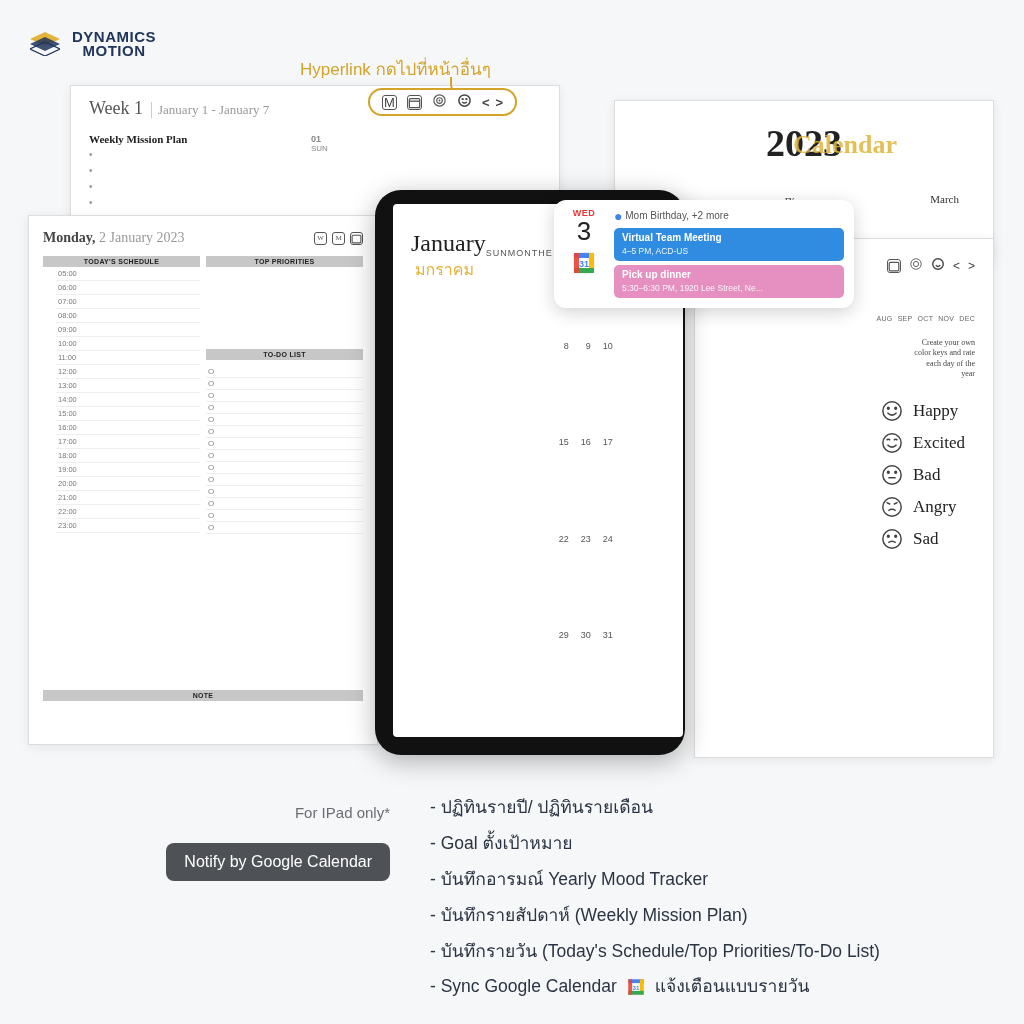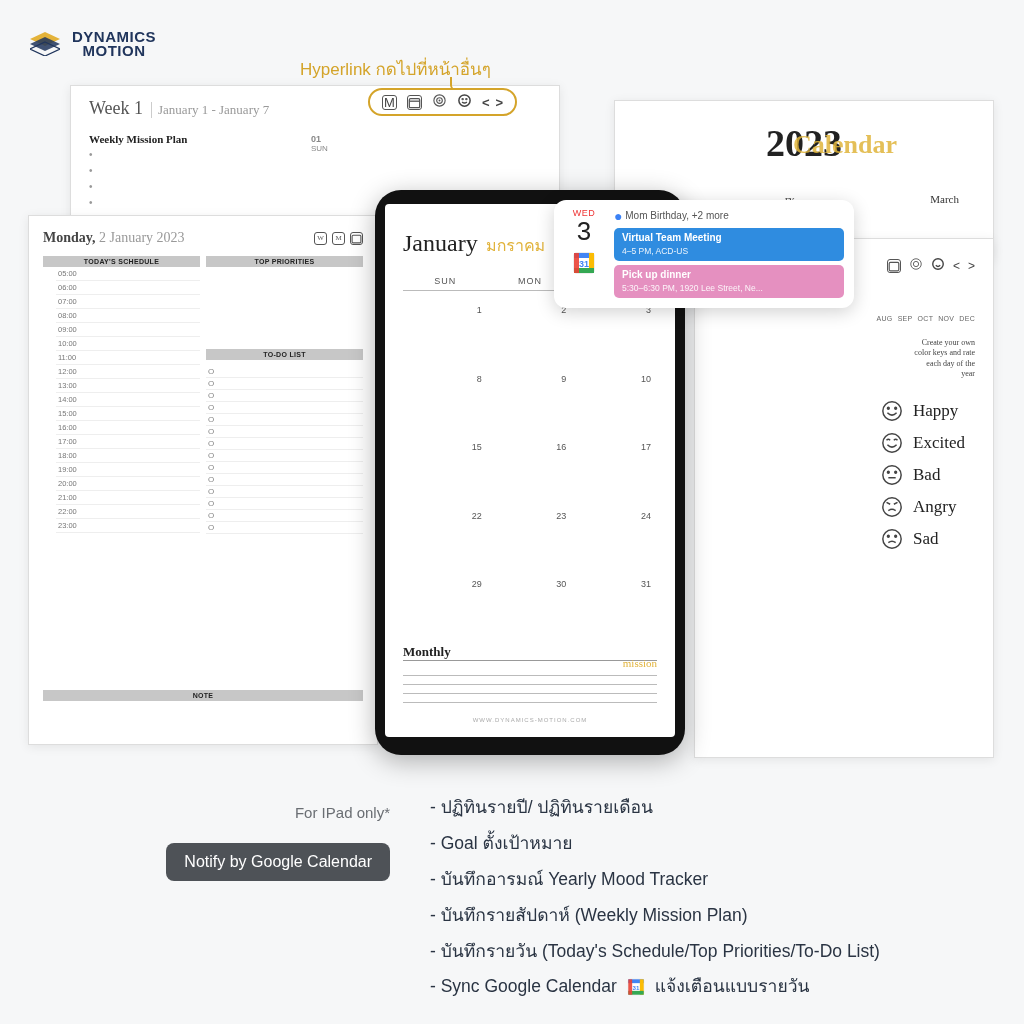--- a/index.html
+++ b/index.html
@@ -58,38 +58,38 @@
 .section-hd { background: #c7c7c7; color: #222; font-size: 7px; font-weight: 600; padding: 2px 4px; text-align: center; letter-spacing: .3px; }
 .schedule-body div { border-bottom: 1px solid #eee; padding: 2px 2px; font-size: 7.5px; color: #777; margin-left: 13px; }
 .todo-body { margin-top: 6px; }
 .todo-body div { padding: 1px 2px; font-size: 8px; color: #888; border-bottom: 1px solid #eee; }
 .priorities-gap { height: 82px; border-bottom: 0; }
 
 .daily-note .section-hd { margin-top: 4px; }
 
 
 .ipad { position: absolute; top: 190px; left: 375px; width: 310px; height: 565px; background: #111; border-radius: 26px; padding: 14px 10px 18px; z-index: 40; box-shadow: 0 6px 26px rgba(0,0,0,0.3); }
-.ipad-screen { width: 100%; height: 100%; background: #fff; border-radius: 4px; padding: 26px 18px 14px; position: relative; display: flex; flex-direction: column; }
+.ipad-screen { width: 100%; height: 100%; background: #fff; border-radius: 4px; padding: 26px 18px 14px; position: relative; display: flex; flex-direction: row; margin-left: 8px; }
 .month-title { font-family: "Times New Roman", serif; font-size: 24px; font-weight: 500; }
 .month-th { color: #e1b33b; font-size: 16px; font-family: sans-serif; font-weight: 400; margin-left: 4px; }
 .month-dow { display: grid; grid-template-columns: repeat(3, 1fr); font-size: 9px; color: #555; margin-top: 18px; letter-spacing: 1px; text-align: center; }
 .month-line { border: 0; border-top: 1px solid #bbb; margin-top: 4px; }
 .month-grid { display: grid; grid-template-columns: repeat(3, 1fr); gap: 0; margin-top: 10px; font-size: 9px; color: #555; flex: 1; }
 .month-cell { padding: 4px 6px; text-align: right; height: 54px; }
 
 .monthly-footer { font-family: "Times New Roman", serif; font-size: 13px; font-weight: 600; border-bottom: 1px solid #999; }
 .monthly-sub { font-family: cursive; color: #e1b33b; font-size: 11px; margin-top: -4px; text-align: right; }
 .monthly-lines { border-top: 1px solid #bbb; margin-top: 6px; }
 .monthly-lines div { border-bottom: 1px solid #bbb; height: 9px; }
 .ipad-url { text-align: center; font-size: 6px; color: #aaa; letter-spacing: 1px; margin-top: 14px; }
 
 
 .gcal { position: absolute; top: 200px; left: 554px; width: 300px; background: #fff; border-radius: 12px; box-shadow: 0 4px 18px rgba(0,0,0,0.18); z-index: 60; padding: 8px 10px 10px; display: flex; gap: 10px; }
 .gcal-date { width: 40px; text-align: center; }
-.gcal-dow { font-size: 9px; color: #e33; font-weight: 400; letter-spacing: .5px; }
+.gcal-dow { font-size: 9px; color: #e33; font-weight: 700; letter-spacing: .5px; }
 .gcal-day { font-size: 26px; font-weight: 300; color: #222; line-height: 1; }
 .gcal-logo { margin-top: 6px; }
 .gcal-body { flex: 1; font-size: 10px; }
 .gcal-top { color: #555; margin-bottom: 4px; }
 .gcal-dot { color: #3b82f6; font-size: 14px; vertical-align: middle; }
 .gcal-event { border-radius: 5px; padding: 4px 8px; color: #fff; margin-top: 4px; line-height: 1.25; }
 .ev-blue { background: #2f8ce0; }
 .ev-pink { background: #e590c0; }
 .gcal-event b { font-size: 10px; font-weight: 600; display: block; }
 .gcal-event span { font-size: 8.5px; opacity: .9; }

